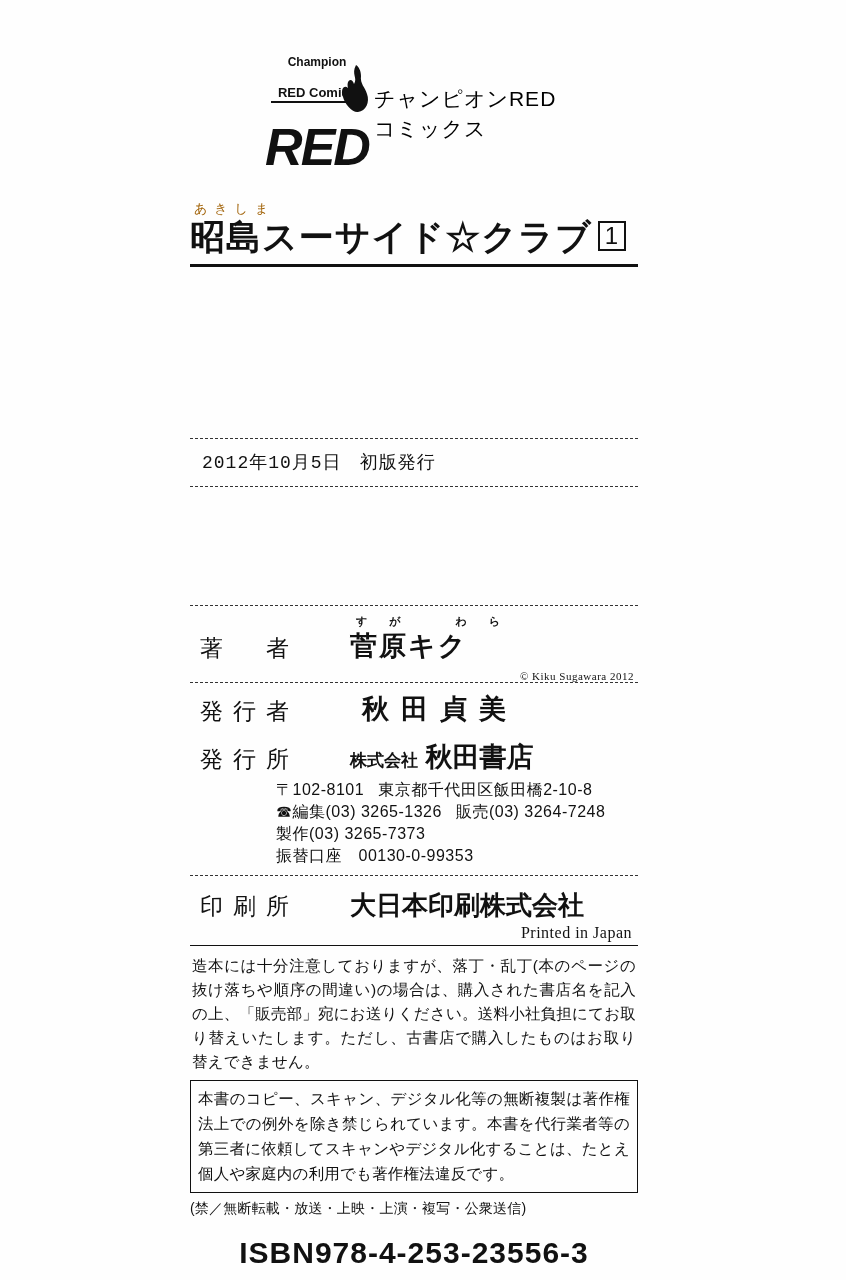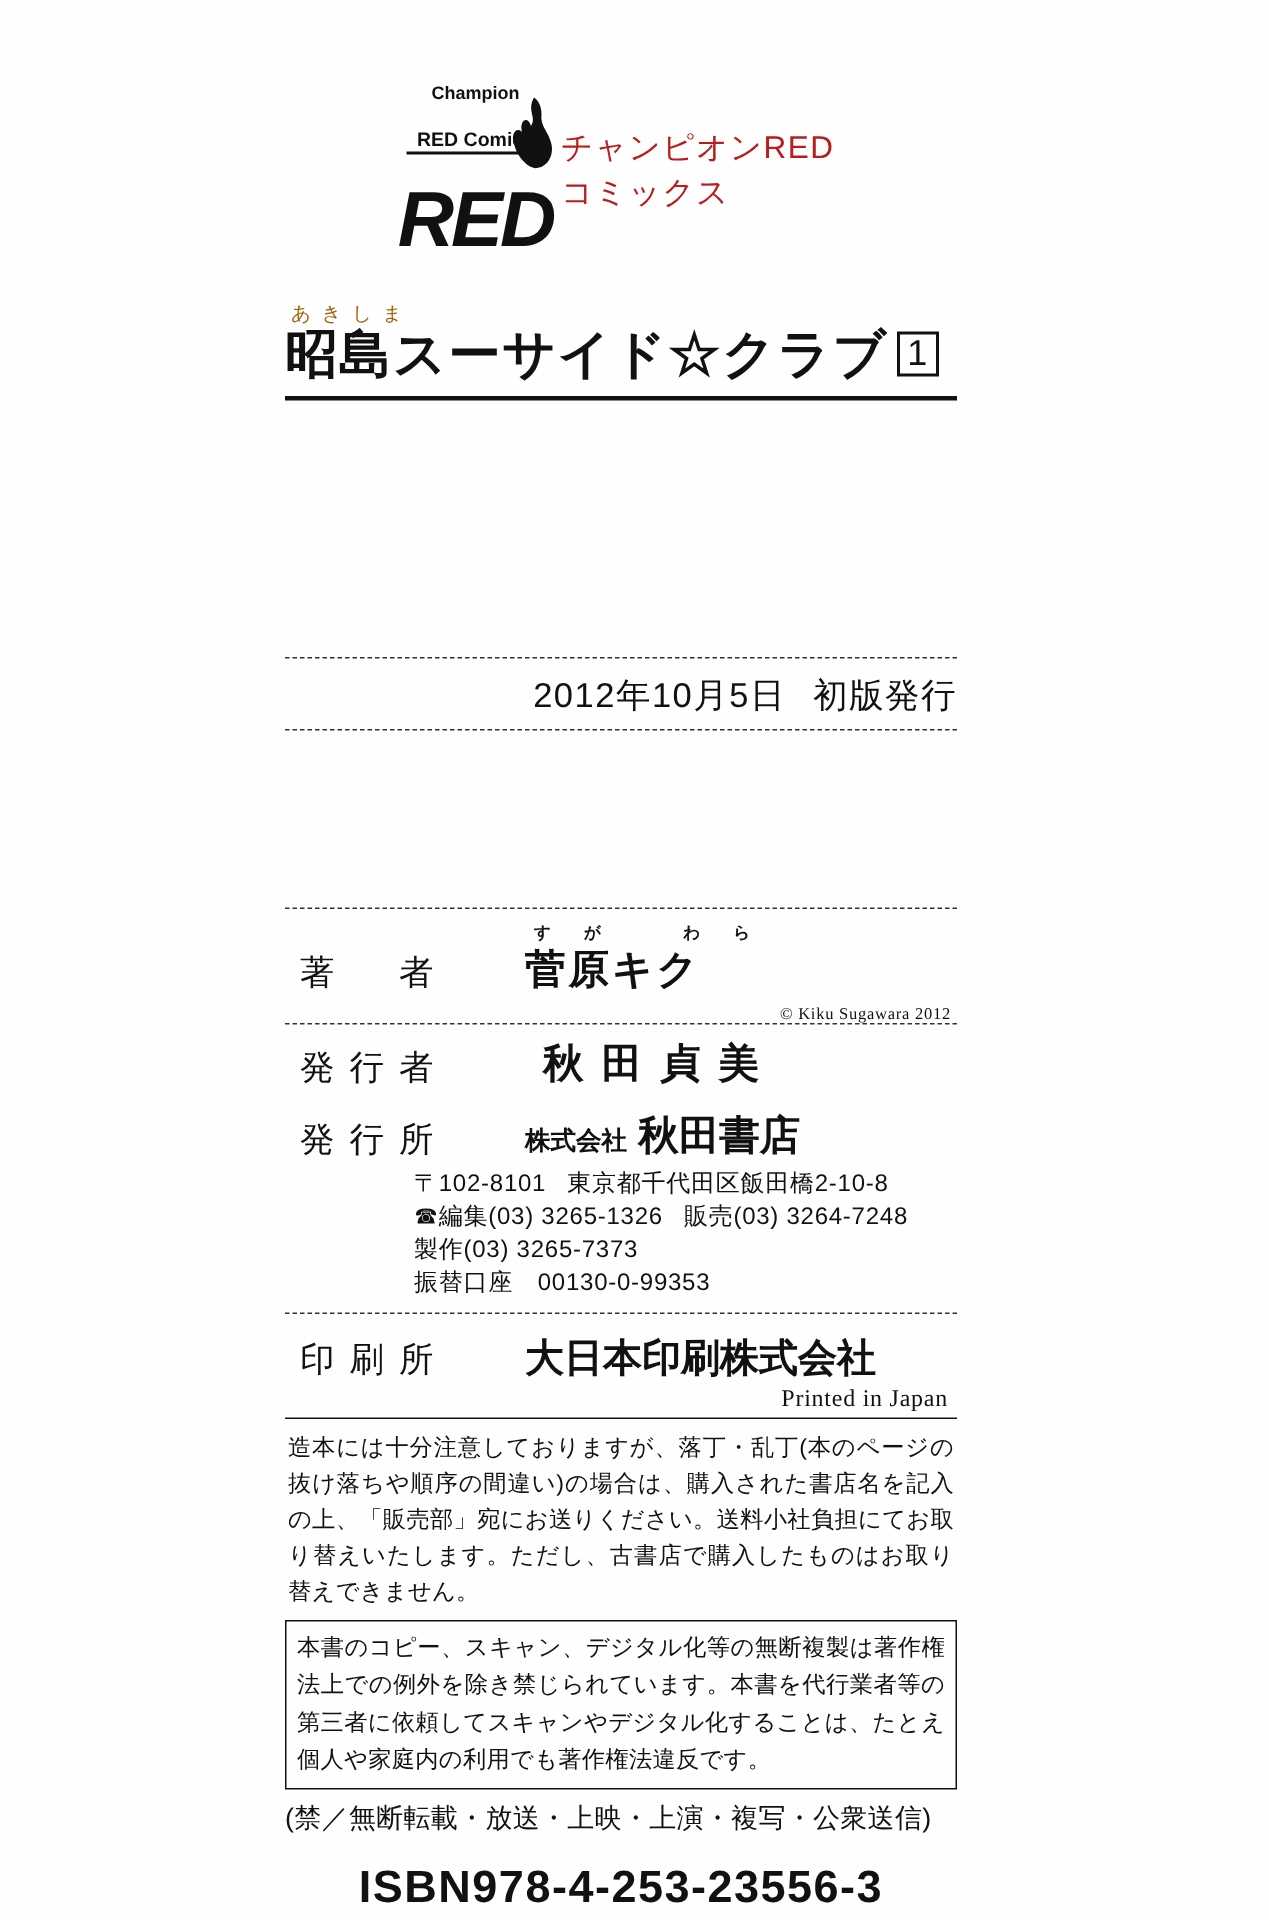--- a/index.html
+++ b/index.html
@@ -72,21 +72,21 @@
     height: 50px;
   }
   .imprint-text {
     position: absolute;
     left: 374px;
     top: 84px;
     font-family: "Liberation Sans", sans-serif;
     font-size: 21px;
     line-height: 30px;
     font-weight: 500;
-    color: #b91c1c;
+    color: #000000;
     letter-spacing: 1px;
   }
 
   
   .title-wrap {
     position: absolute;
     left: 190px;
     top: 200px;
     width: 460px;
   }
@@ -130,27 +130,26 @@
     left: 190px;
     top: 438px;
     width: 448px;
   }
   .dashed-rule {
     border-top: 1px dashed #333;
     height: 0;
     margin: 0;
   }
   .pubdate {
-    font-family: Liberation Sans, sans-serif;
-    font-size: 23px;
+    font-family: Liberation Mono, monospace;
+    font-size: 18px;
     line-height: 30px;
     padding: 9px 0 8px 12px;
     letter-spacing: 1px;
     white-space: nowrap;
-    text-align: right;
   }
   .pubdate .sep { display: inline-block; width: 18px; }
 
   .row {
     display: flex;
     align-items: flex-end;
     padding: 8px 0 4px 0;
   }
   .row-label {
     width: 150px;
@@ -247,21 +246,21 @@
     border: 1.5px solid #111;
     font-family: "Liberation Sans", sans-serif;
     font-size: 15.5px;
     line-height: 25px;
     padding: 5px 7px 6px 7px;
     letter-spacing: 0.2px;
     text-align: justify;
   }
   .ban-line {
     font-family: "Liberation Sans", sans-serif;
-    font-size: 18px;
+    font-size: 14px;
     padding-top: 7px;
     letter-spacing: 0.2px;
   }
   .isbn {
     text-align: center;
     font-family: "Liberation Sans", sans-serif;
     font-size: 30px;
     font-weight: bold;
     letter-spacing: 1px;
     margin-top: 18px;

